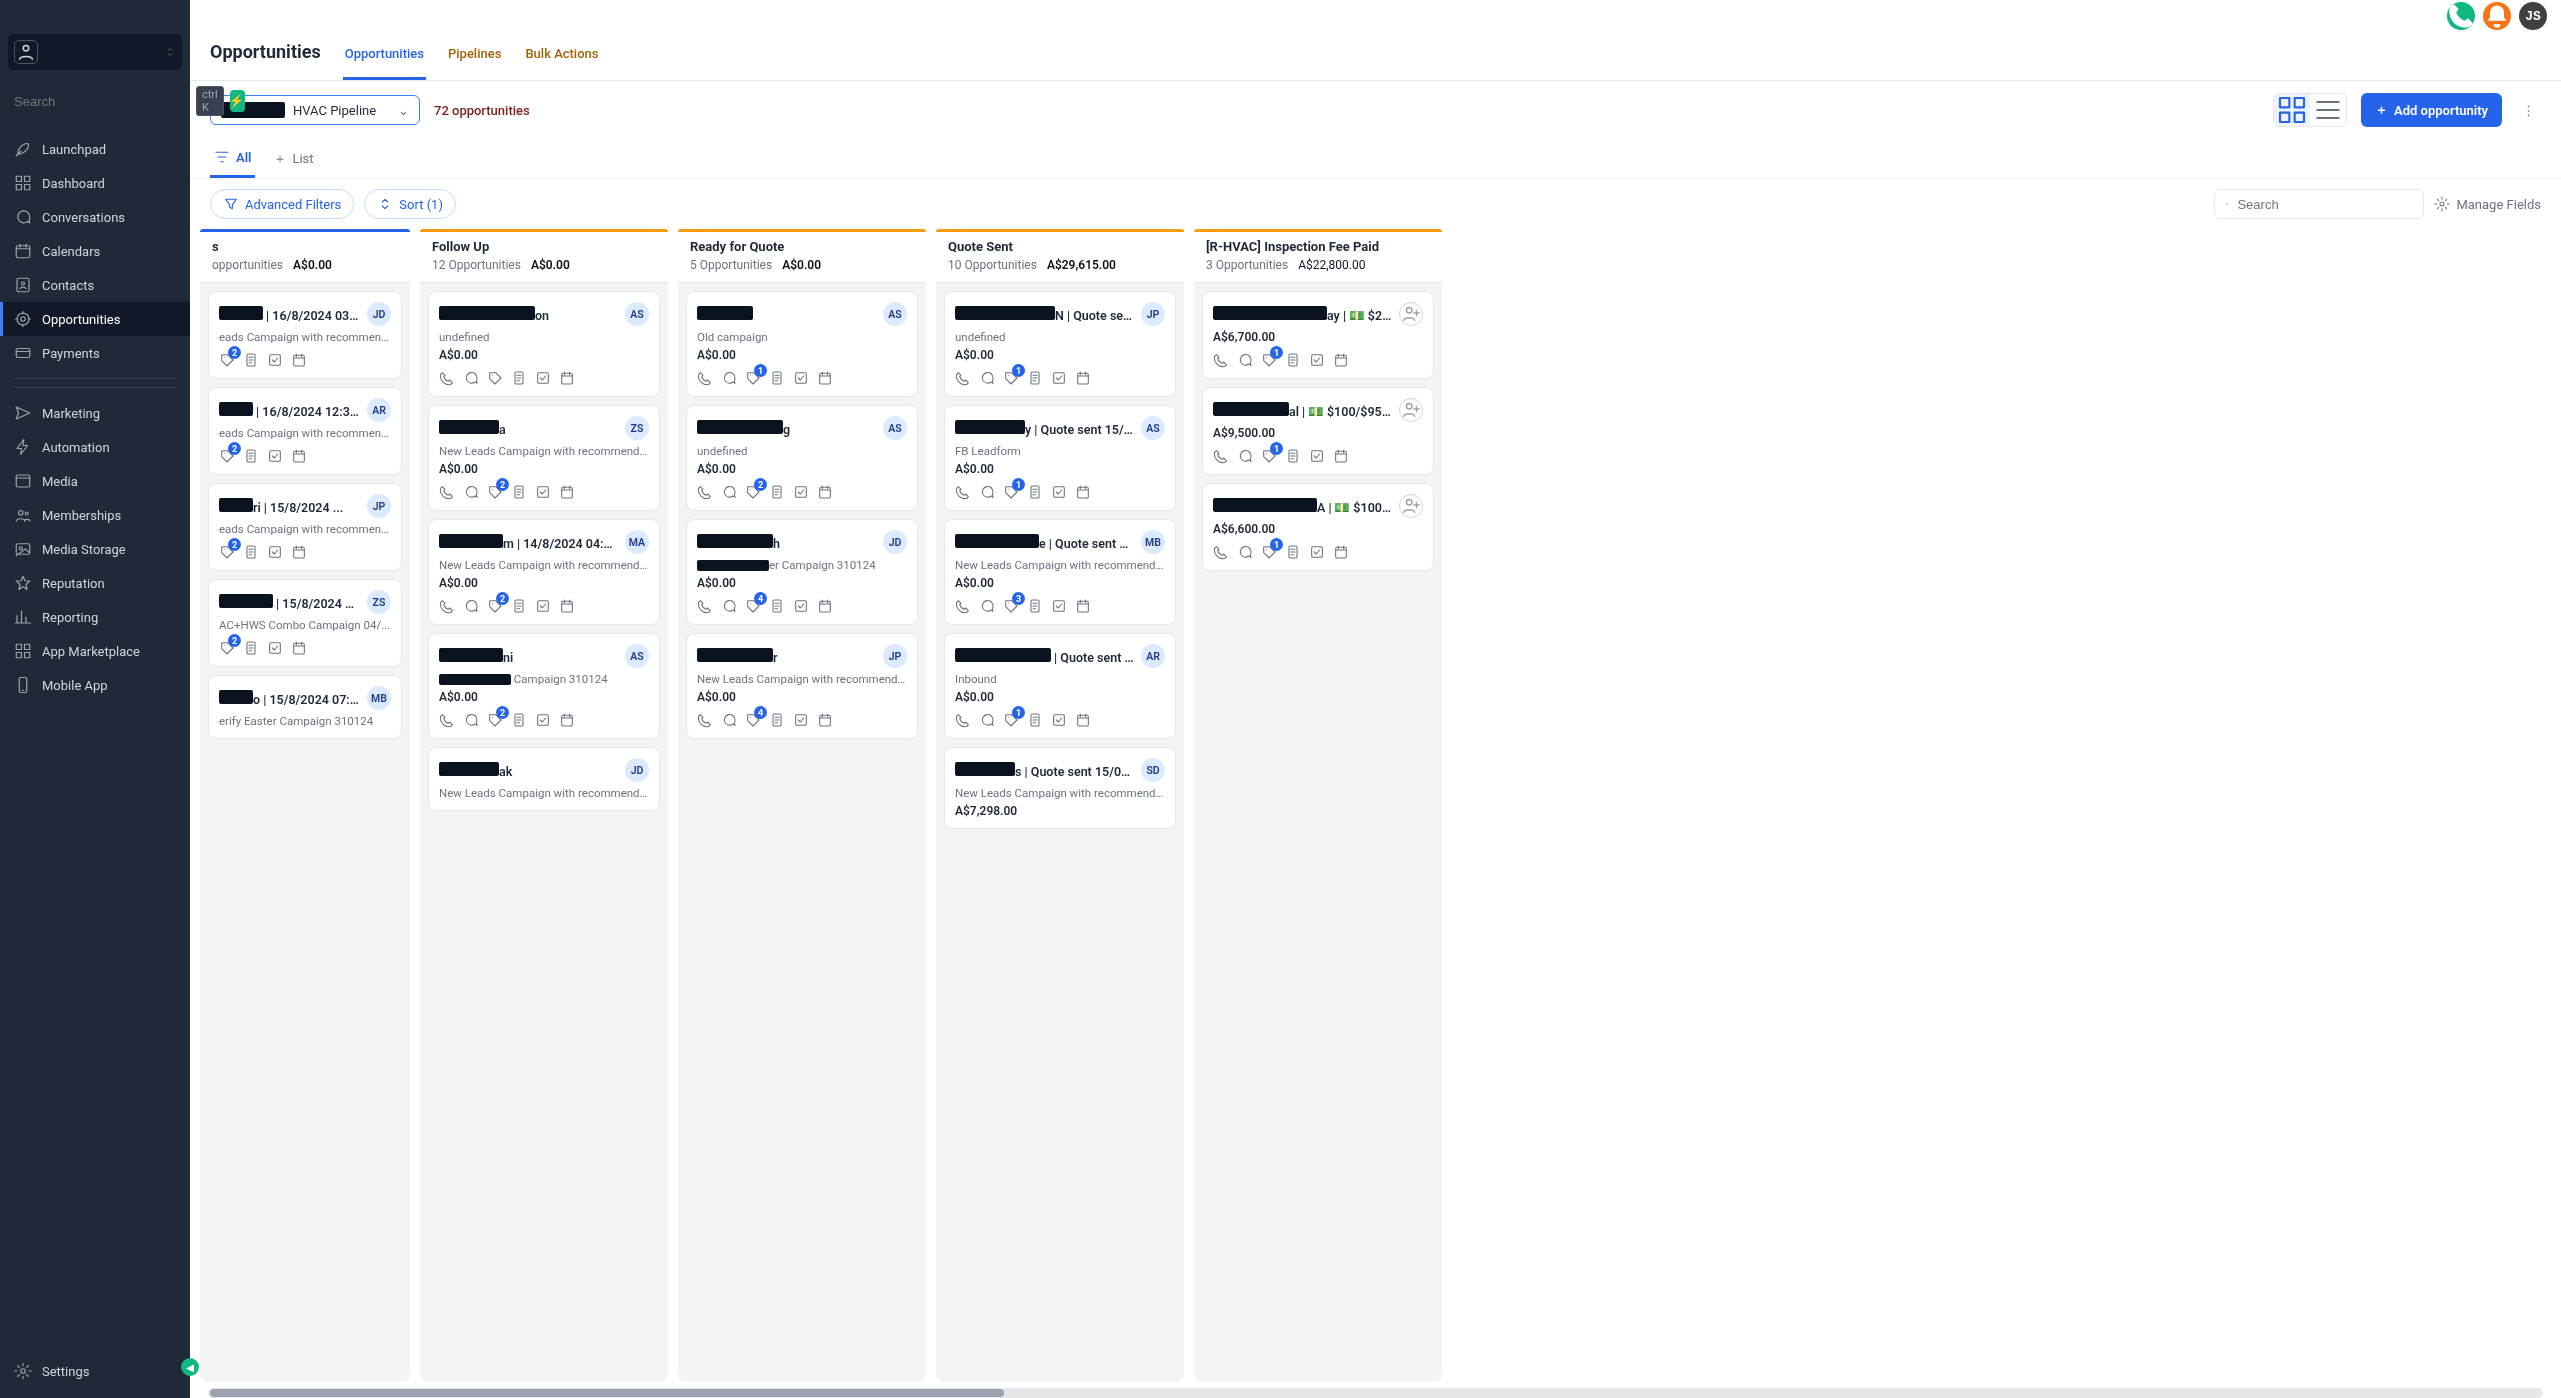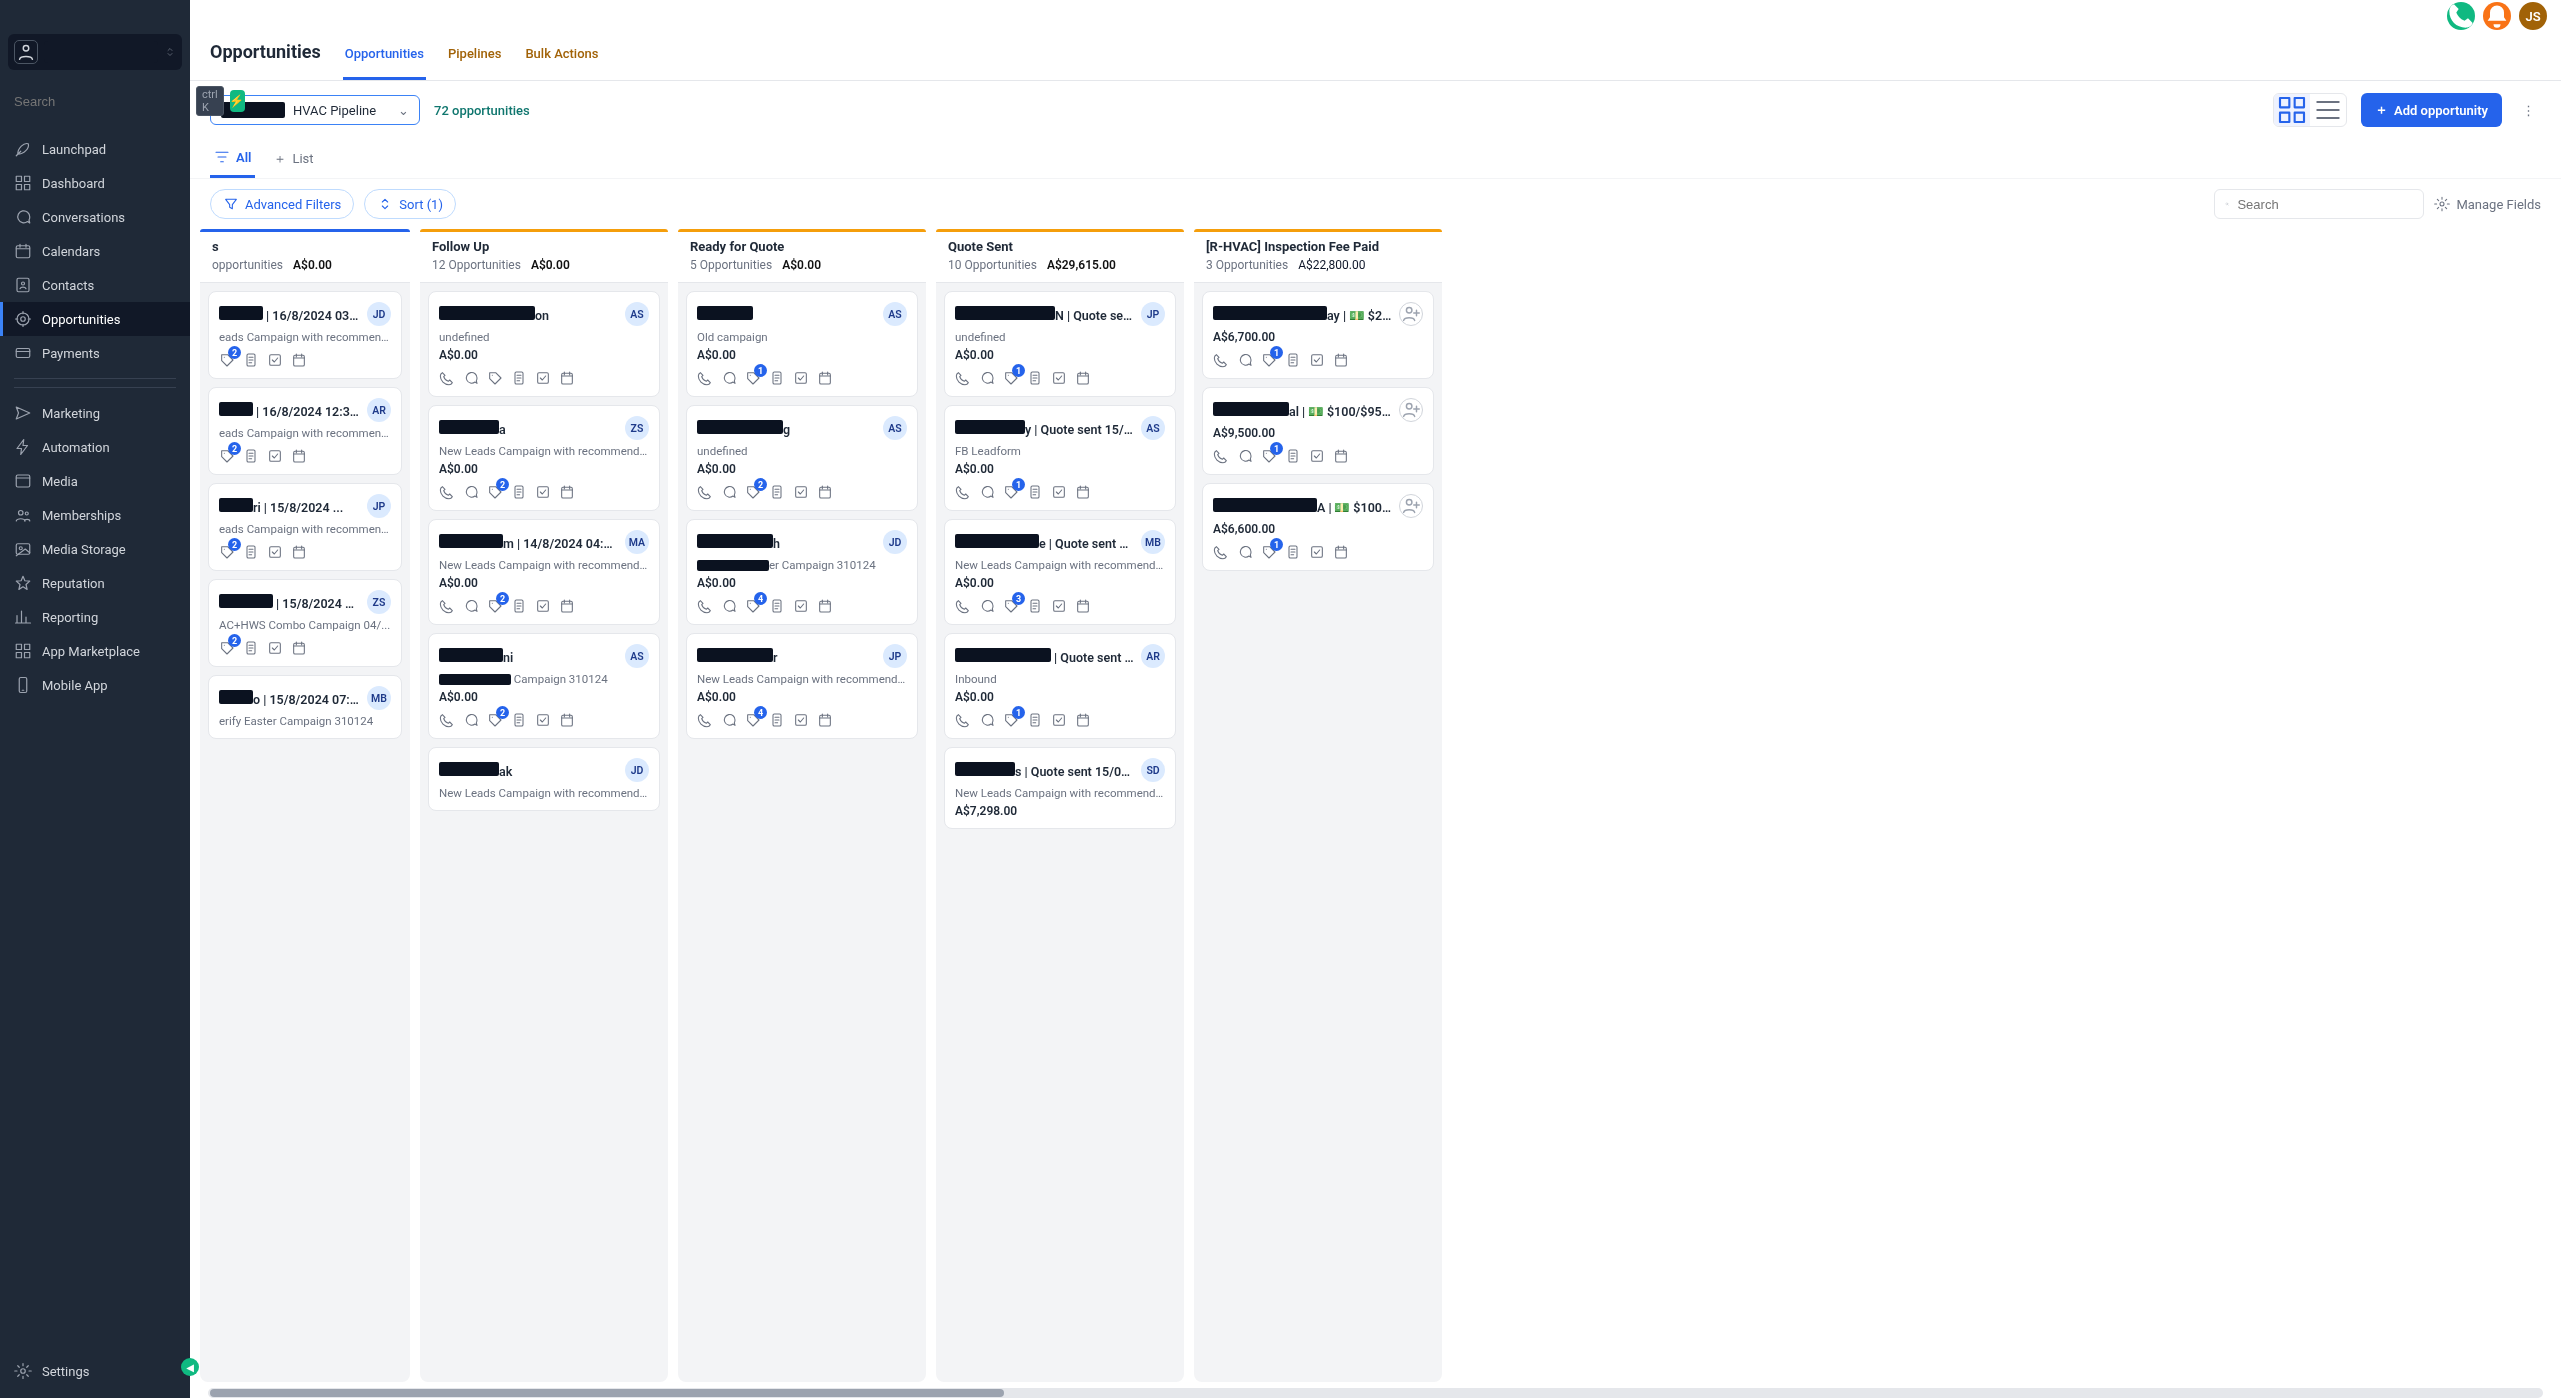--- a/index.html
+++ b/index.html
@@ -27,32 +27,32 @@
 .nav-icon { width: 18px; height: 18px; display: inline-flex; align-items: center; justify-content: center; color: #9ca3af; }
 .collapse-btn { position: absolute; right: -9px; bottom: 22px; width: 18px; height: 18px; border-radius: 50%; background: #10b981; color: #fff; display: flex; align-items: center; justify-content: center; font-size: 10px; }
 
 
 .main { flex: 1; display: flex; flex-direction: column; background: #fff; min-width: 0; }
 
 .topbar { height: 32px; display: flex; justify-content: flex-end; align-items: center; padding: 0 14px; gap: 8px; }
 .topicon { width: 28px; height: 28px; border-radius: 50%; display: inline-flex; align-items: center; justify-content: center; color: #fff; font-size: 13px; font-weight: 600; }
 .ic-phone { background: #10b981; }
 .ic-bell { background: #f97316; }
-.ic-user { background: #a16207; }
+.ic-user { background: #404040; font-family: Liberation Mono, monospace; }
 
 .header { display: flex; align-items: flex-end; gap: 22px; padding: 4px 20px 0; border-bottom: 1px solid #e5e7eb; }
 .page-title { font-size: 18px; font-weight: 700; padding-bottom: 18px; }
 .tabs { display: flex; gap: 20px; }
 .tab { padding: 10px 2px 16px; color: #a16207; font-size: 13px; font-weight: 500; cursor: pointer; }
 .tab.active { color: #2563eb; border-bottom: 3px solid #2563eb; }
 
 .toolbar1 { display: flex; align-items: center; padding: 12px 20px; gap: 14px; }
 .pipeline-picker { display: flex; align-items: center; gap: 8px; border: 1px solid #3b82f6; border-radius: 6px; padding: 6px 10px; min-width: 210px; }
 .pipeline-picker .redact { width: 64px; height: 16px; background: #0b1220; border-radius: 2px; }
-.link-count { color: #0f766e; font-weight: 500; }
+.link-count { color: #7f1d1d; font-weight: 500; }
 .spacer { flex: 1; }
 .view-toggle { display: inline-flex; border: 1px solid #e5e7eb; border-radius: 6px; overflow: hidden; }
 .view-btn { width: 36px; height: 32px; display: inline-flex; align-items: center; justify-content: center; color: #6b7280; }
 .view-btn.active { background: #eef2ff; color: #2563eb; }
 .add-opp { display: inline-flex; align-items: center; gap: 6px; background: #2563eb; color: #fff; font-weight: 600; padding: 8px 14px; border-radius: 6px; }
 .more-btn { color: #6b7280; padding: 6px; }
 
 .toolbar2 { display: flex; align-items: center; padding: 0 20px; gap: 14px; border-bottom: 1px solid #f3f4f6; }
 .subtab { display: inline-flex; align-items: center; gap: 6px; padding: 10px 4px; color: #374151; }
 .subtab.active { color: #2563eb; border-bottom: 3px solid #2563eb; font-weight: 600; }

